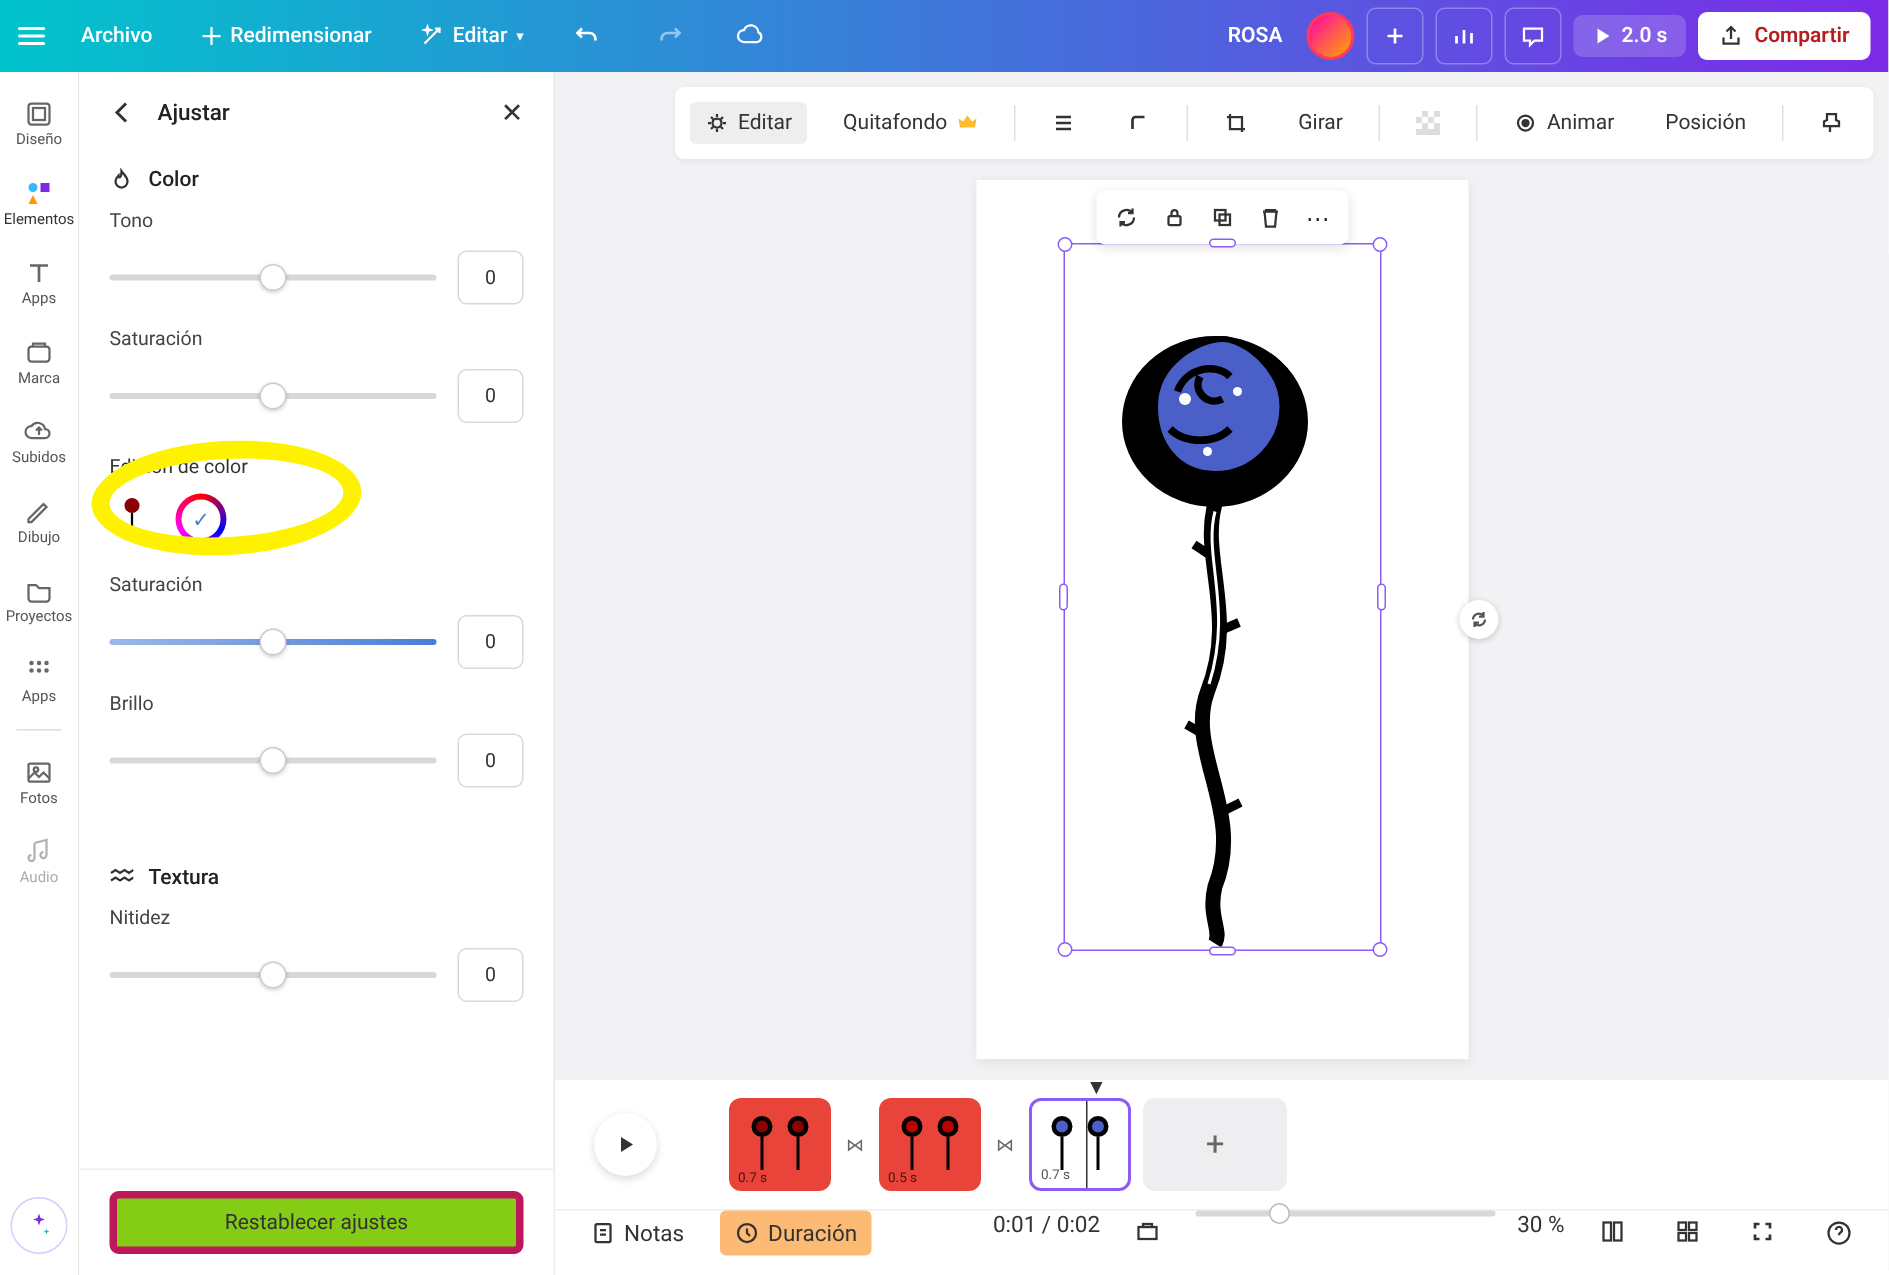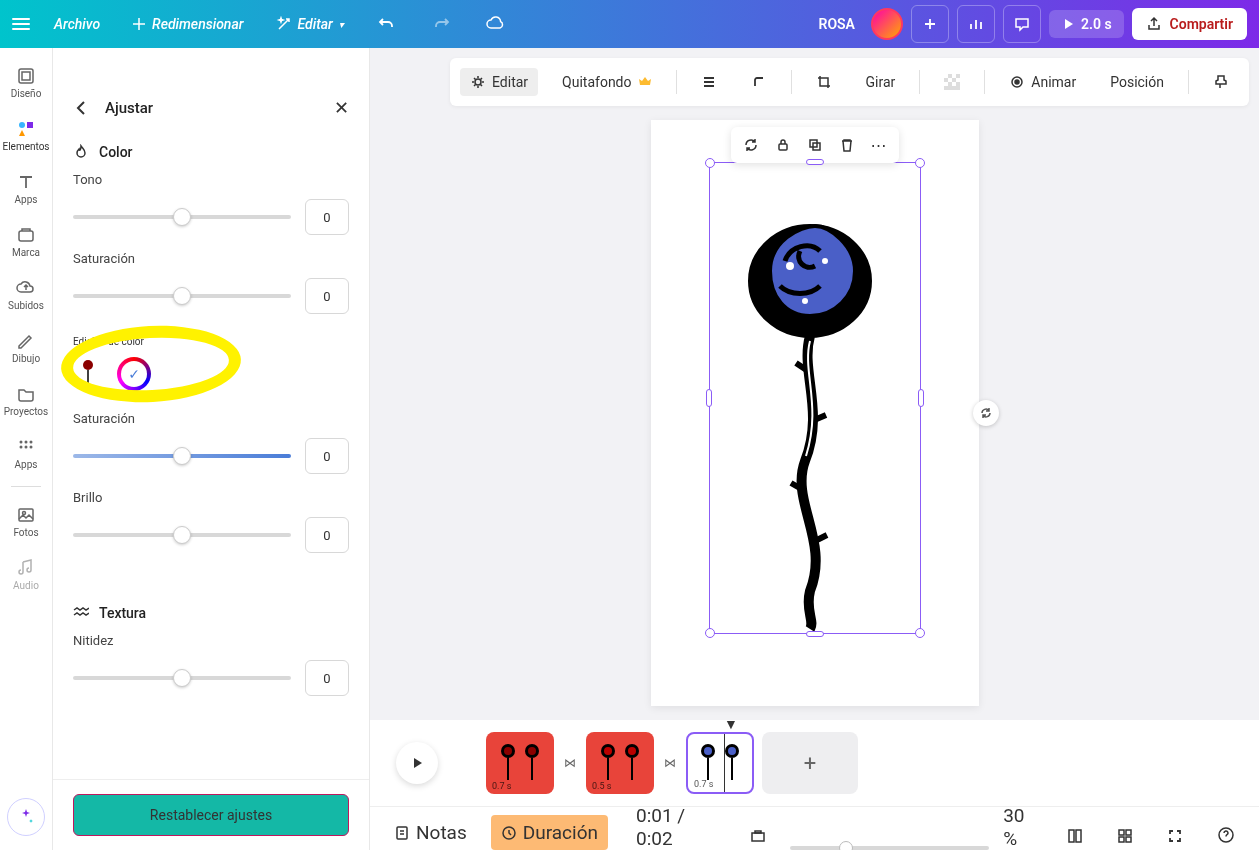--- a/index.html
+++ b/index.html
@@ -1,60 +1,60 @@
 <!DOCTYPE html>
 <html><head>
 <meta charset="utf-8">
 <style>
 * { margin: 0; padding: 0; box-sizing: border-box; font-family: -apple-system, BlinkMacSystemFont, "Segoe UI", Roboto, sans-serif; }
 body { width: 1259px; height: 850px; overflow: hidden; background: #fff; }
 .topbar { height: 48px; background: linear-gradient(90deg, #00c4cc 0%, #7d2ae8 100%); display: flex; align-items: center; padding: 0 12px; gap: 16px; color: #fff; }
-.topbar-left { display: flex; align-items: center; gap: 16px; font-style: italic; }
+.topbar-left { display: flex; align-items: center; gap: 16px; }
 .topbar-right { margin-left: auto; display: flex; align-items: center; gap: 8px; }
 .hamburger { display: flex; flex-direction: column; gap: 3px; cursor: pointer; }
 .hamburger span { width: 18px; height: 2px; background: #fff; border-radius: 1px; }
 .topbar-btn { display: flex; align-items: center; gap: 6px; font-size: 14px; font-weight: 500; cursor: pointer; padding: 6px 8px; border-radius: 4px; }
 .icon-btn { width: 38px; height: 38px; display: flex; align-items: center; justify-content: center; border-radius: 4px; cursor: pointer; }
 .icon-btn.boxed { border: 1px solid rgba(255,255,255,0.3); border-radius: 6px; }
 .avatar { width: 32px; height: 32px; border-radius: 50%; background: linear-gradient(135deg,#f0a,#fa0); border: 2px solid #ff3860; }
 .doc-title { font-size: 14px; font-weight: 600; color: #fff; margin-right: 8px; }
 .play-btn { background: rgba(255,255,255,0.18); border-radius: 6px; padding: 6px 12px; display: flex; align-items: center; gap: 6px; font-size: 14px; font-weight: 600; }
 .share-btn { background: #fff; color: #b91c1c; border-radius: 6px; padding: 8px 14px; display: flex; align-items: center; gap: 8px; font-size: 14px; font-weight: 600; }
 .main { display: flex; height: calc(100% - 48px); }
 .sidebar { width: 55px; background: #fff; border-right: 1px solid #e8e8e8; display: flex; flex-direction: column; align-items: center; padding-top: 8px; gap: 2px; position: relative; }
 .sidebar-item { width: 52px; display: flex; flex-direction: column; align-items: center; gap: 0; padding: 8px 0; cursor: pointer; border-radius: 6px; font-size: 10px; color: #555; }
 .sidebar-item.active .sb-icon { color: #7d2ae8; }
 .sidebar-item.active { color: #333; }
 .sb-icon { width: 24px; height: 24px; display: flex; align-items: center; justify-content: center; color: #666; }
 .magic-btn { position: absolute; bottom: 14px; width: 38px; height: 38px; border-radius: 50%; border: 1px solid #d0d0ff; display: flex; align-items: center; justify-content: center; background: #fff; }
 .panel { width: 365px; background: #fff; display: flex; flex-direction: column; position: relative; border-right:1px solid #e8e8e8;}
-.panel-scroll { flex: 1; overflow-y: auto; padding: 0 0 0 0; margin-top: 33px; }
+.panel-scroll { flex: 1; overflow-y: auto; padding: 0 0 0 0; }
 .panel-scroll::-webkit-scrollbar{width:10px;} .panel-scroll::-webkit-scrollbar-thumb{background:#c0c0c0;border-radius:5px;}
 .panel-header { display: flex; align-items: center; padding: 16px 20px; gap: 14px; }
 .panel-title { font-size: 15px; font-weight: 500; flex: 1; color:#222;}
 .close-x { font-size: 18px; cursor: pointer; color:#333;}
 .section-head { display: flex; align-items: center; gap: 10px; padding: 10px 20px 8px; font-size: 14px; font-weight: 500; color:#222;}
 .slider-group { padding: 4px 20px 12px; }
 .slider-label { font-size: 13px; color: #444; margin-bottom: 12px; }
 .slider-row { display: flex; align-items: center; gap: 14px; }
 .slider-track { flex: 1; height: 4px; background: #d8d8d8; border-radius: 2px; position: relative; }
 .slider-track.hue { background: linear-gradient(90deg,#00d4ff,#f0f,#f00,#ff0,#0f0,#0ff); }
 .slider-track.blue { background: linear-gradient(90deg,#9cb8e8,#4a7dd8); }
 .slider-thumb { position: absolute; width: 18px; height: 18px; background: #fff; border: 1px solid #ccc; border-radius: 50%; top: 50%; transform: translate(-50%, -50%); box-shadow: 0 1px 3px rgba(0,0,0,0.2); }
 .slider-value { width: 44px; height: 36px; border: 1px solid #d8d8d8; border-radius: 6px; display: flex; align-items: center; justify-content: center; font-size: 13px; color:#333;}
 .color-edit-sec { padding: 10px 20px 16px; position: relative; }
-.color-edit-title { font-size: 10px; color: #333; margin-bottom: 10px; }
+.color-edit-title { font-size: 13px; color: #333; margin-bottom: 10px; }
 .color-swatches { display: flex; gap: 14px; align-items: center; }
 .swatch-rose { width: 30px; height: 30px; display:flex;align-items:center;justify-content:center;}
 .swatch-check { width: 34px; height: 34px; border-radius: 50%; background: conic-gradient(#f00,#00f,#f0f,#f00); display: flex; align-items: center; justify-content: center; }
 .swatch-check-inner { width: 26px; height: 26px; background: #fff; border-radius: 50%; display: flex; align-items: center; justify-content: center; color:#4a7dd8; font-size:14px;}
 .highlight-ellipse { position: absolute; width: 180px; height: 76px; border: 12px solid #fff200; border-radius: 50%; top: 0px; left: 8px; pointer-events: none; transform:rotate(-3deg);}
 .section-spacer { height: 30px; }
 .reset-bar { padding: 14px 20px; border-top: 1px solid #eee; background:#fff;}
-.reset-btn { width: 100%; height: 42px; border: 1px solid #be185d; border-radius: 6px; background: #14b8a6; font-size: 14px; color: #333; cursor: pointer; }
+.reset-btn { width: 100%; height: 42px; border: 5px solid #be185d; border-radius: 6px; background: #84cc16; font-size: 14px; color: #333; cursor: pointer; }
 .canvas-area { flex: 1; background: #f2f2f5; display: flex; flex-direction: column; position: relative; }
 .canvas-toolbar { height: 48px; background: #fff; margin: 10px 10px 0 80px; border-radius: 6px; box-shadow: 0 1px 4px rgba(0,0,0,0.06); display: flex; align-items: center; padding: 0 10px; gap: 14px; width:fit-content;}
 .ct-btn { display: flex; align-items: center; gap: 6px; font-size: 14px; color: #333; padding: 6px 10px; border-radius: 4px; cursor: pointer; }
 .ct-btn.active { background: #eee; }
 .ct-sep { width: 1px; height: 24px; background: #e0e0e0; }
 .canvas-viewport { flex: 1; display: flex; align-items: center; justify-content: center; position: relative; }
 .page { width: 328px; height: 586px; background: #fff; position: relative; box-shadow: 0 2px 8px rgba(0,0,0,0.08); }
 .selection { position: absolute; left: 58px; top: 42px; width: 212px; height: 472px; border: 1.5px solid #8b5cf6; }
 .sel-handle { position: absolute; width: 10px; height: 10px; background: #fff; border: 1.5px solid #8b5cf6; border-radius: 50%; }
 .sel-handle.tl { top: -5px; left: -5px; } .sel-handle.tr { top: -5px; right: -5px; }
@@ -71,21 +71,21 @@
 .timeline-area { height: 130px; background: #fff; display: flex; flex-direction: column; }
 .timeline-clips { flex: 1; display: flex; align-items: center; gap: 8px; padding: 0 16px; }
 .play-round { width: 42px; height: 42px; border-radius: 50%; background: #fff; box-shadow: 0 2px 6px rgba(0,0,0,0.15); display: flex; align-items: center; justify-content: center; margin-right: 40px; margin-left:10px;}
 .clip { width: 68px; height: 62px; border-radius: 8px; position: relative; display: flex; align-items: center; justify-content: center; gap:2px;}
 .clip.red { background: #e8443a; }
 .clip.white { background: #fff; border: 2px solid #8b5cf6; }
 .clip-time { position: absolute; bottom: 3px; left: 6px; font-size: 9px; color: rgba(0,0,0,0.7); }
 .clip.white .clip-time{color:#555;}
 .trans-icon { width: 16px; display: flex; align-items: center; justify-content: center; font-size: 12px; color: #666; }
 .add-clip { width: 96px; height: 62px; background: #eeeef0; border-radius: 8px; display: flex; align-items: center; justify-content: center; font-size: 22px; color: #666; cursor: pointer; }
-.timeline-footer { height: 44px; border-top: 1px solid #eee; display: flex; align-items: flex-end; padding: 0 14px; gap: 14px; font-size: 19px; color: #333; }
+.timeline-footer { height: 44px; border-top: 1px solid #eee; display: flex; align-items: flex-start; padding: 0 14px; gap: 14px; font-size: 15px; color: #333; }
 .tf-btn { display: flex; align-items: center; gap: 6px; padding: 6px 10px; border-radius: 4px; cursor: pointer; }
 .tf-btn.active { background: #fdba74; }
 .tf-spacer { flex: 1; }
 .zoom-slider { width: 200px; height: 4px; background: #d8d8d8; border-radius: 2px; position: relative; }
 .zoom-thumb { position: absolute; width: 14px; height: 14px; background: #fff; border: 1px solid #bbb; border-radius: 50%; top: 50%; left: 28%; transform: translate(-50%,-50%); }
 .playhead{position:absolute;top:-18px;left:36px;color:#333;font-size:14px;}
 .chev{font-size:10px;}
 </style>
 </head>
 <body>

